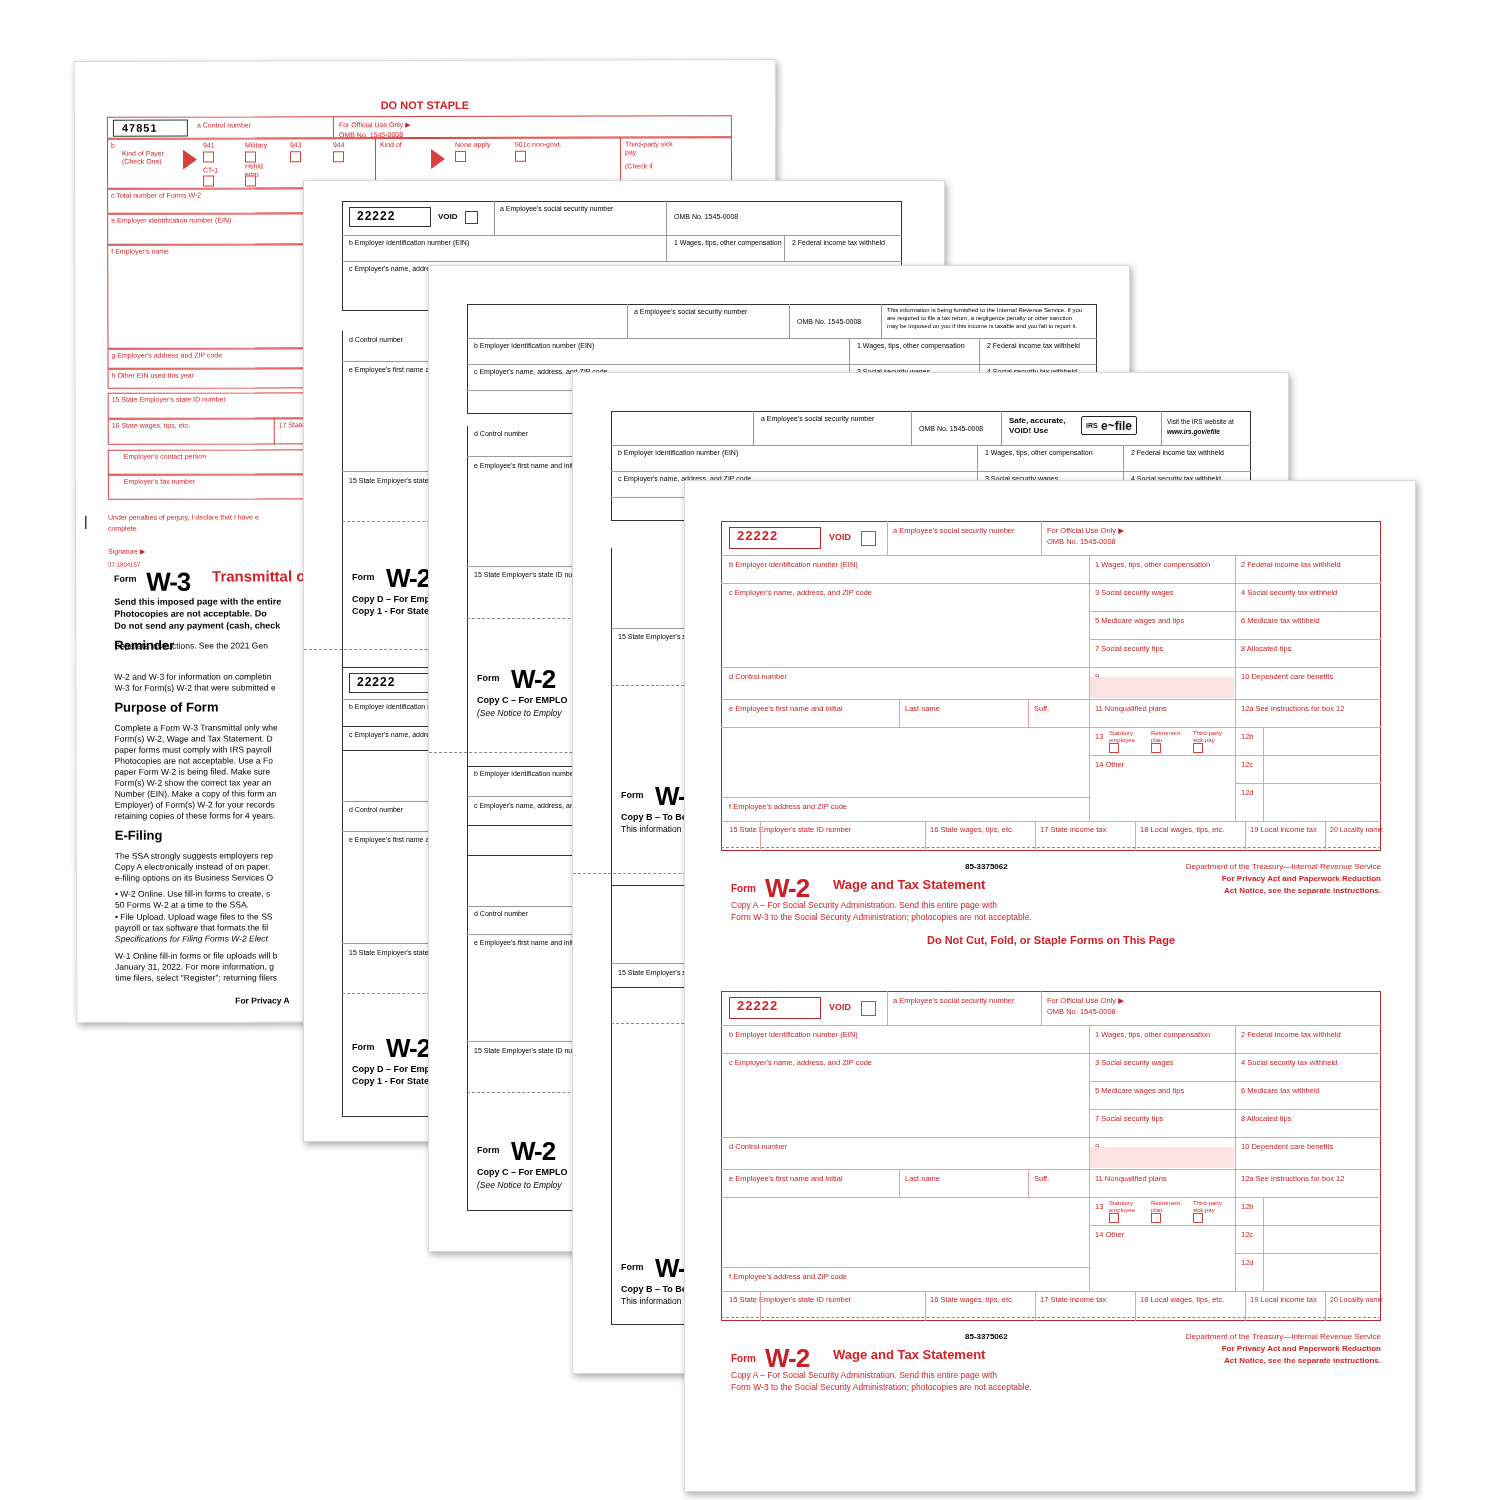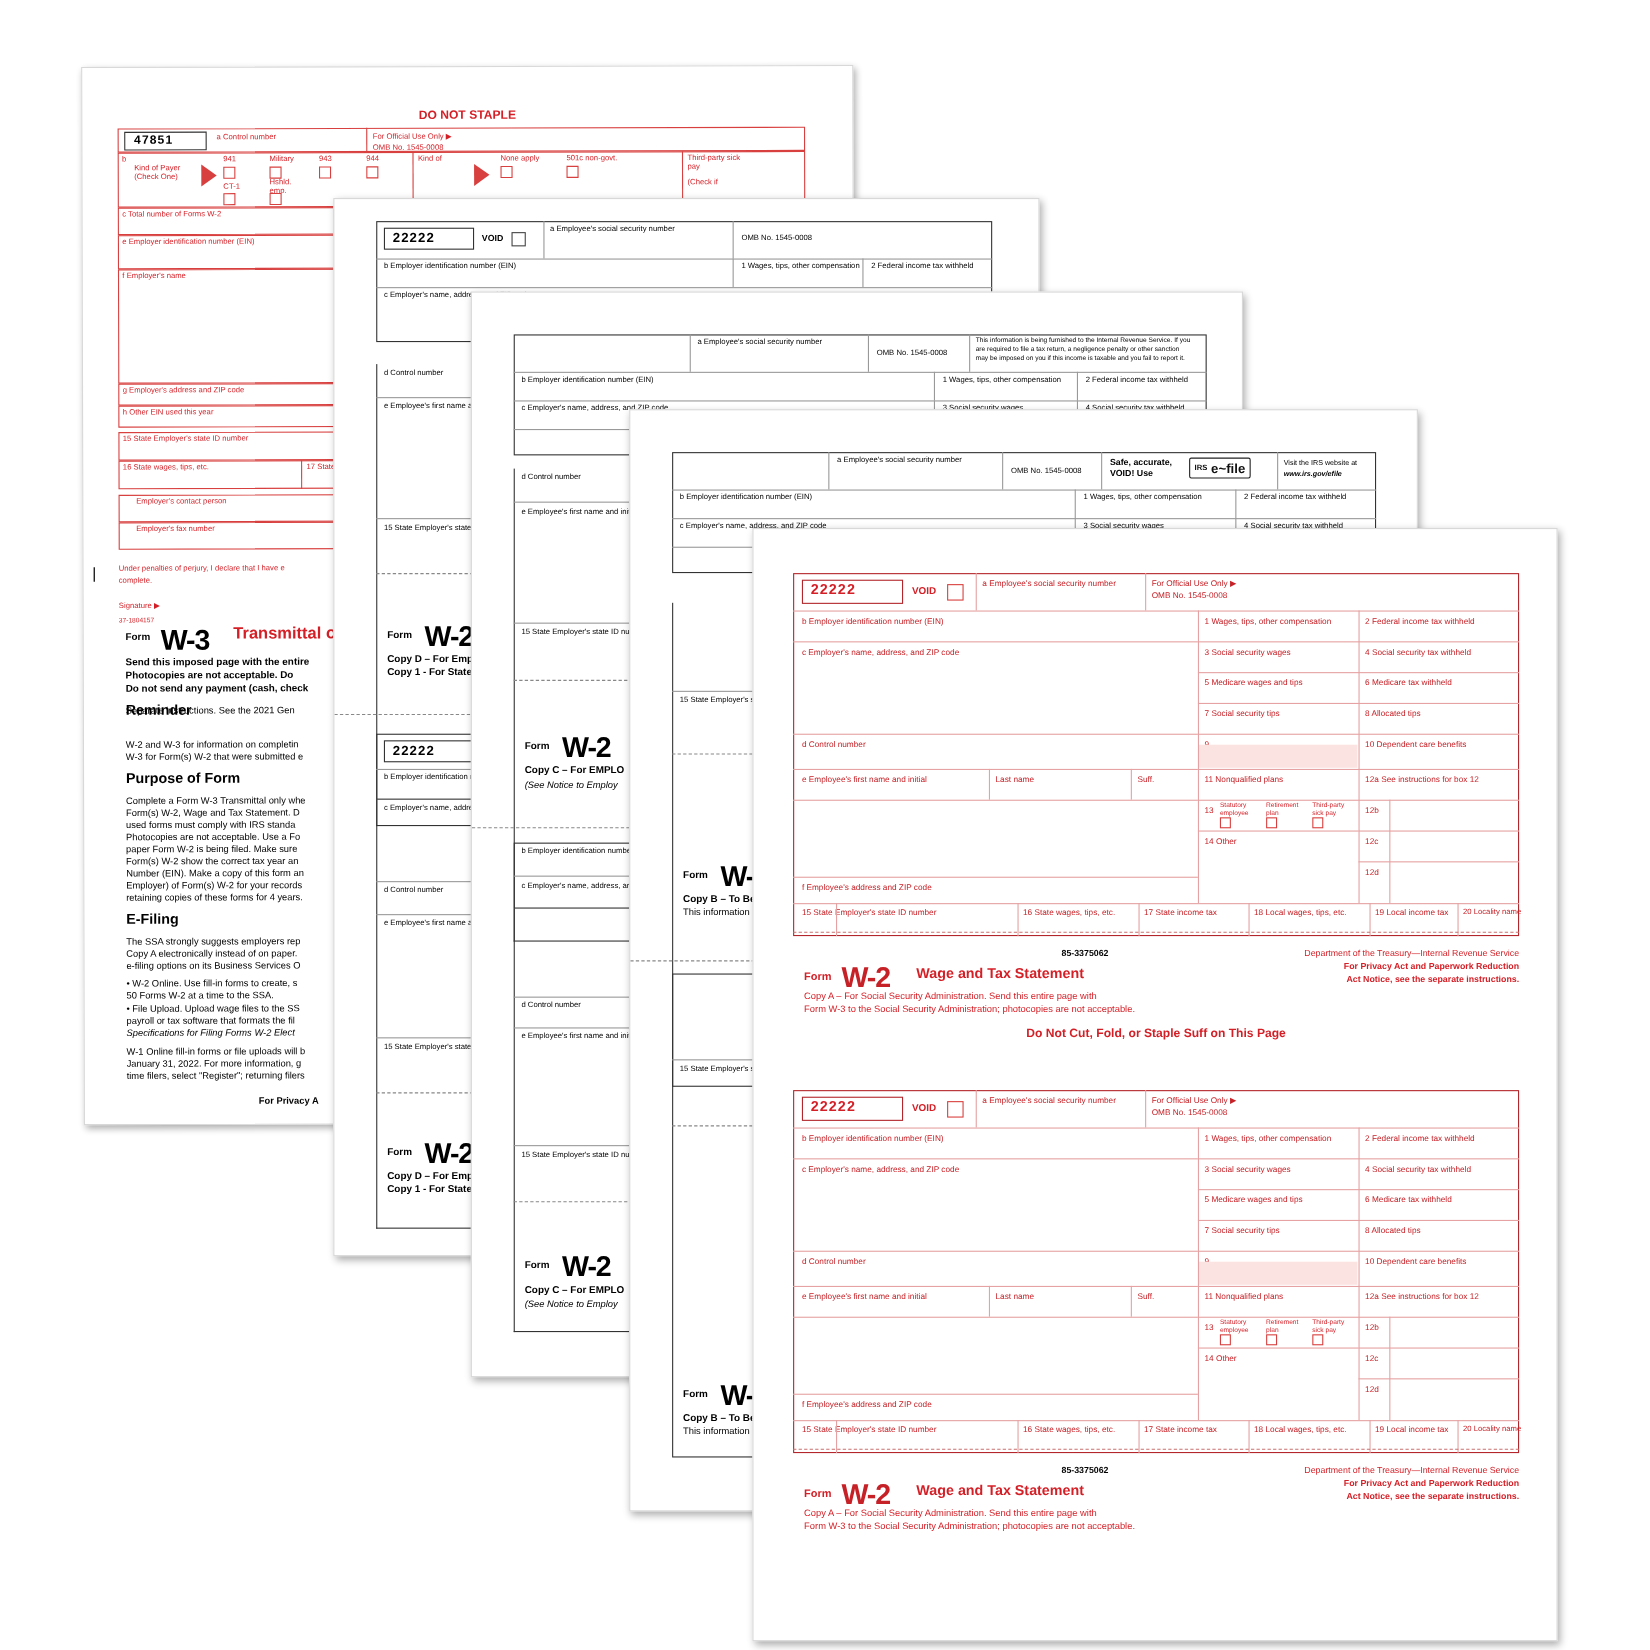--- a/index.html
+++ b/index.html
@@ -144,21 +144,21 @@
     <div class="lbl b blk" style="left:38px;top:560px;font-size:9px;">Do not send any payment (cash, check</div>
 
     <div class="lbl b blk" style="left:38px;top:580px;font-size:13px;">Reminder</div>
     <div class="lbl blk" style="left:38px;top:580px;font-size:8.5px;">Separate instructions. See the 2021 Gen</div>
     <div class="lbl blk" style="left:38px;top:611px;font-size:8.5px;">W-2 and W-3 for information on completin</div>
     <div class="lbl blk" style="left:38px;top:622px;font-size:8.5px;">W-3 for Form(s) W-2 that were submitted e</div>
 
     <div class="lbl b blk" style="left:38px;top:642px;font-size:13px;">Purpose of Form</div>
     <div class="lbl blk" style="left:38px;top:662px;font-size:8.5px;">Complete a Form W-3 Transmittal only whe</div>
     <div class="lbl blk" style="left:38px;top:673px;font-size:8.5px;">Form(s) W-2, Wage and Tax Statement. D</div>
-    <div class="lbl blk" style="left:38px;top:684px;font-size:8.5px;">used forms must comply with IRS standa</div>
+    <div class="lbl blk" style="left:38px;top:684px;font-size:8.5px;">paper forms must comply with IRS payroll</div>
     <div class="lbl blk" style="left:38px;top:695px;font-size:8.5px;">Photocopies are not acceptable. Use a Fo</div>
     <div class="lbl blk" style="left:38px;top:706px;font-size:8.5px;">paper Form W-2 is being filed. Make sure</div>
     <div class="lbl blk" style="left:38px;top:717px;font-size:8.5px;">Form(s) W-2 show the correct tax year an</div>
     <div class="lbl blk" style="left:38px;top:728px;font-size:8.5px;">Number (EIN). Make a copy of this form an</div>
     <div class="lbl blk" style="left:38px;top:739px;font-size:8.5px;">Employer) of Form(s) W-2 for your records</div>
     <div class="lbl blk" style="left:38px;top:750px;font-size:8.5px;">retaining copies of these forms for 4 years.</div>
 
     <div class="lbl b blk" style="left:38px;top:770px;font-size:13px;">E-Filing</div>
     <div class="lbl blk" style="left:38px;top:790px;font-size:8.5px;">The SSA strongly suggests employers rep</div>
     <div class="lbl blk" style="left:38px;top:801px;font-size:8.5px;">Copy A electronically instead of on paper.</div>
@@ -435,21 +435,21 @@
 
     <div class="lbl b red" style="left:46px;top:404px;font-size:10px;">Form</div>
     <div class="bigw2" style="left:80px;top:392px;">W-2</div>
     <div class="lbl b red" style="left:148px;top:400px;font-size:13px;">Wage and Tax Statement</div>
     <div class="lbl b blk" style="left:280px;top:382px;font-size:8px;">85-3375062</div>
     <div class="lbl red" style="left:46px;top:420px;font-size:8.5px;">Copy A – For Social Security Administration. Send this entire page with</div>
     <div class="lbl red" style="left:46px;top:432px;font-size:8.5px;">Form W-3 to the Social Security Administration; photocopies are not acceptable.</div>
     <div class="lbl red rt" style="left:400px;top:382px;width:296px;font-size:8px;">Department of the Treasury—Internal Revenue Service</div>
     <div class="lbl b red rt" style="left:400px;top:394px;width:296px;font-size:8px;">For Privacy Act and Paperwork Reduction</div>
     <div class="lbl b red rt" style="left:400px;top:406px;width:296px;font-size:8px;">Act Notice, see the separate instructions.</div>
-    <div class="lbl b red ctr" style="left:36px;top:455px;width:660px;font-size:11px;">Do Not Cut, Fold, or Staple Suff on This Page</div>
+    <div class="lbl b red ctr" style="left:36px;top:455px;width:660px;font-size:11px;">Do Not Cut, Fold, or Staple Forms on This Page</div>
 
     <div class="w2outer" style="left:36px;top:510px;width:660px;height:330px;"></div>
     <div class="box" style="left:44px;top:516px;width:92px;height:22px;border:1.5px solid #b3262b;"></div>
     <div class="lbl b red" style="left:52px;top:521px;font-size:13px;letter-spacing:1px;">22222</div>
     <div class="lbl b red" style="left:144px;top:522px;font-size:9px;">VOID</div>
     <div class="chk" style="left:176px;top:520px;width:13px;height:13px;"></div>
     <div class="vline" style="left:202px;top:510px;height:34px;"></div>
     <div class="celltxt" style="left:208px;top:515px;">a  Employee's social security number</div>
     <div class="vline" style="left:356px;top:510px;height:34px;"></div>
     <div class="celltxt" style="left:362px;top:515px;">For Official Use Only  ▶</div>

